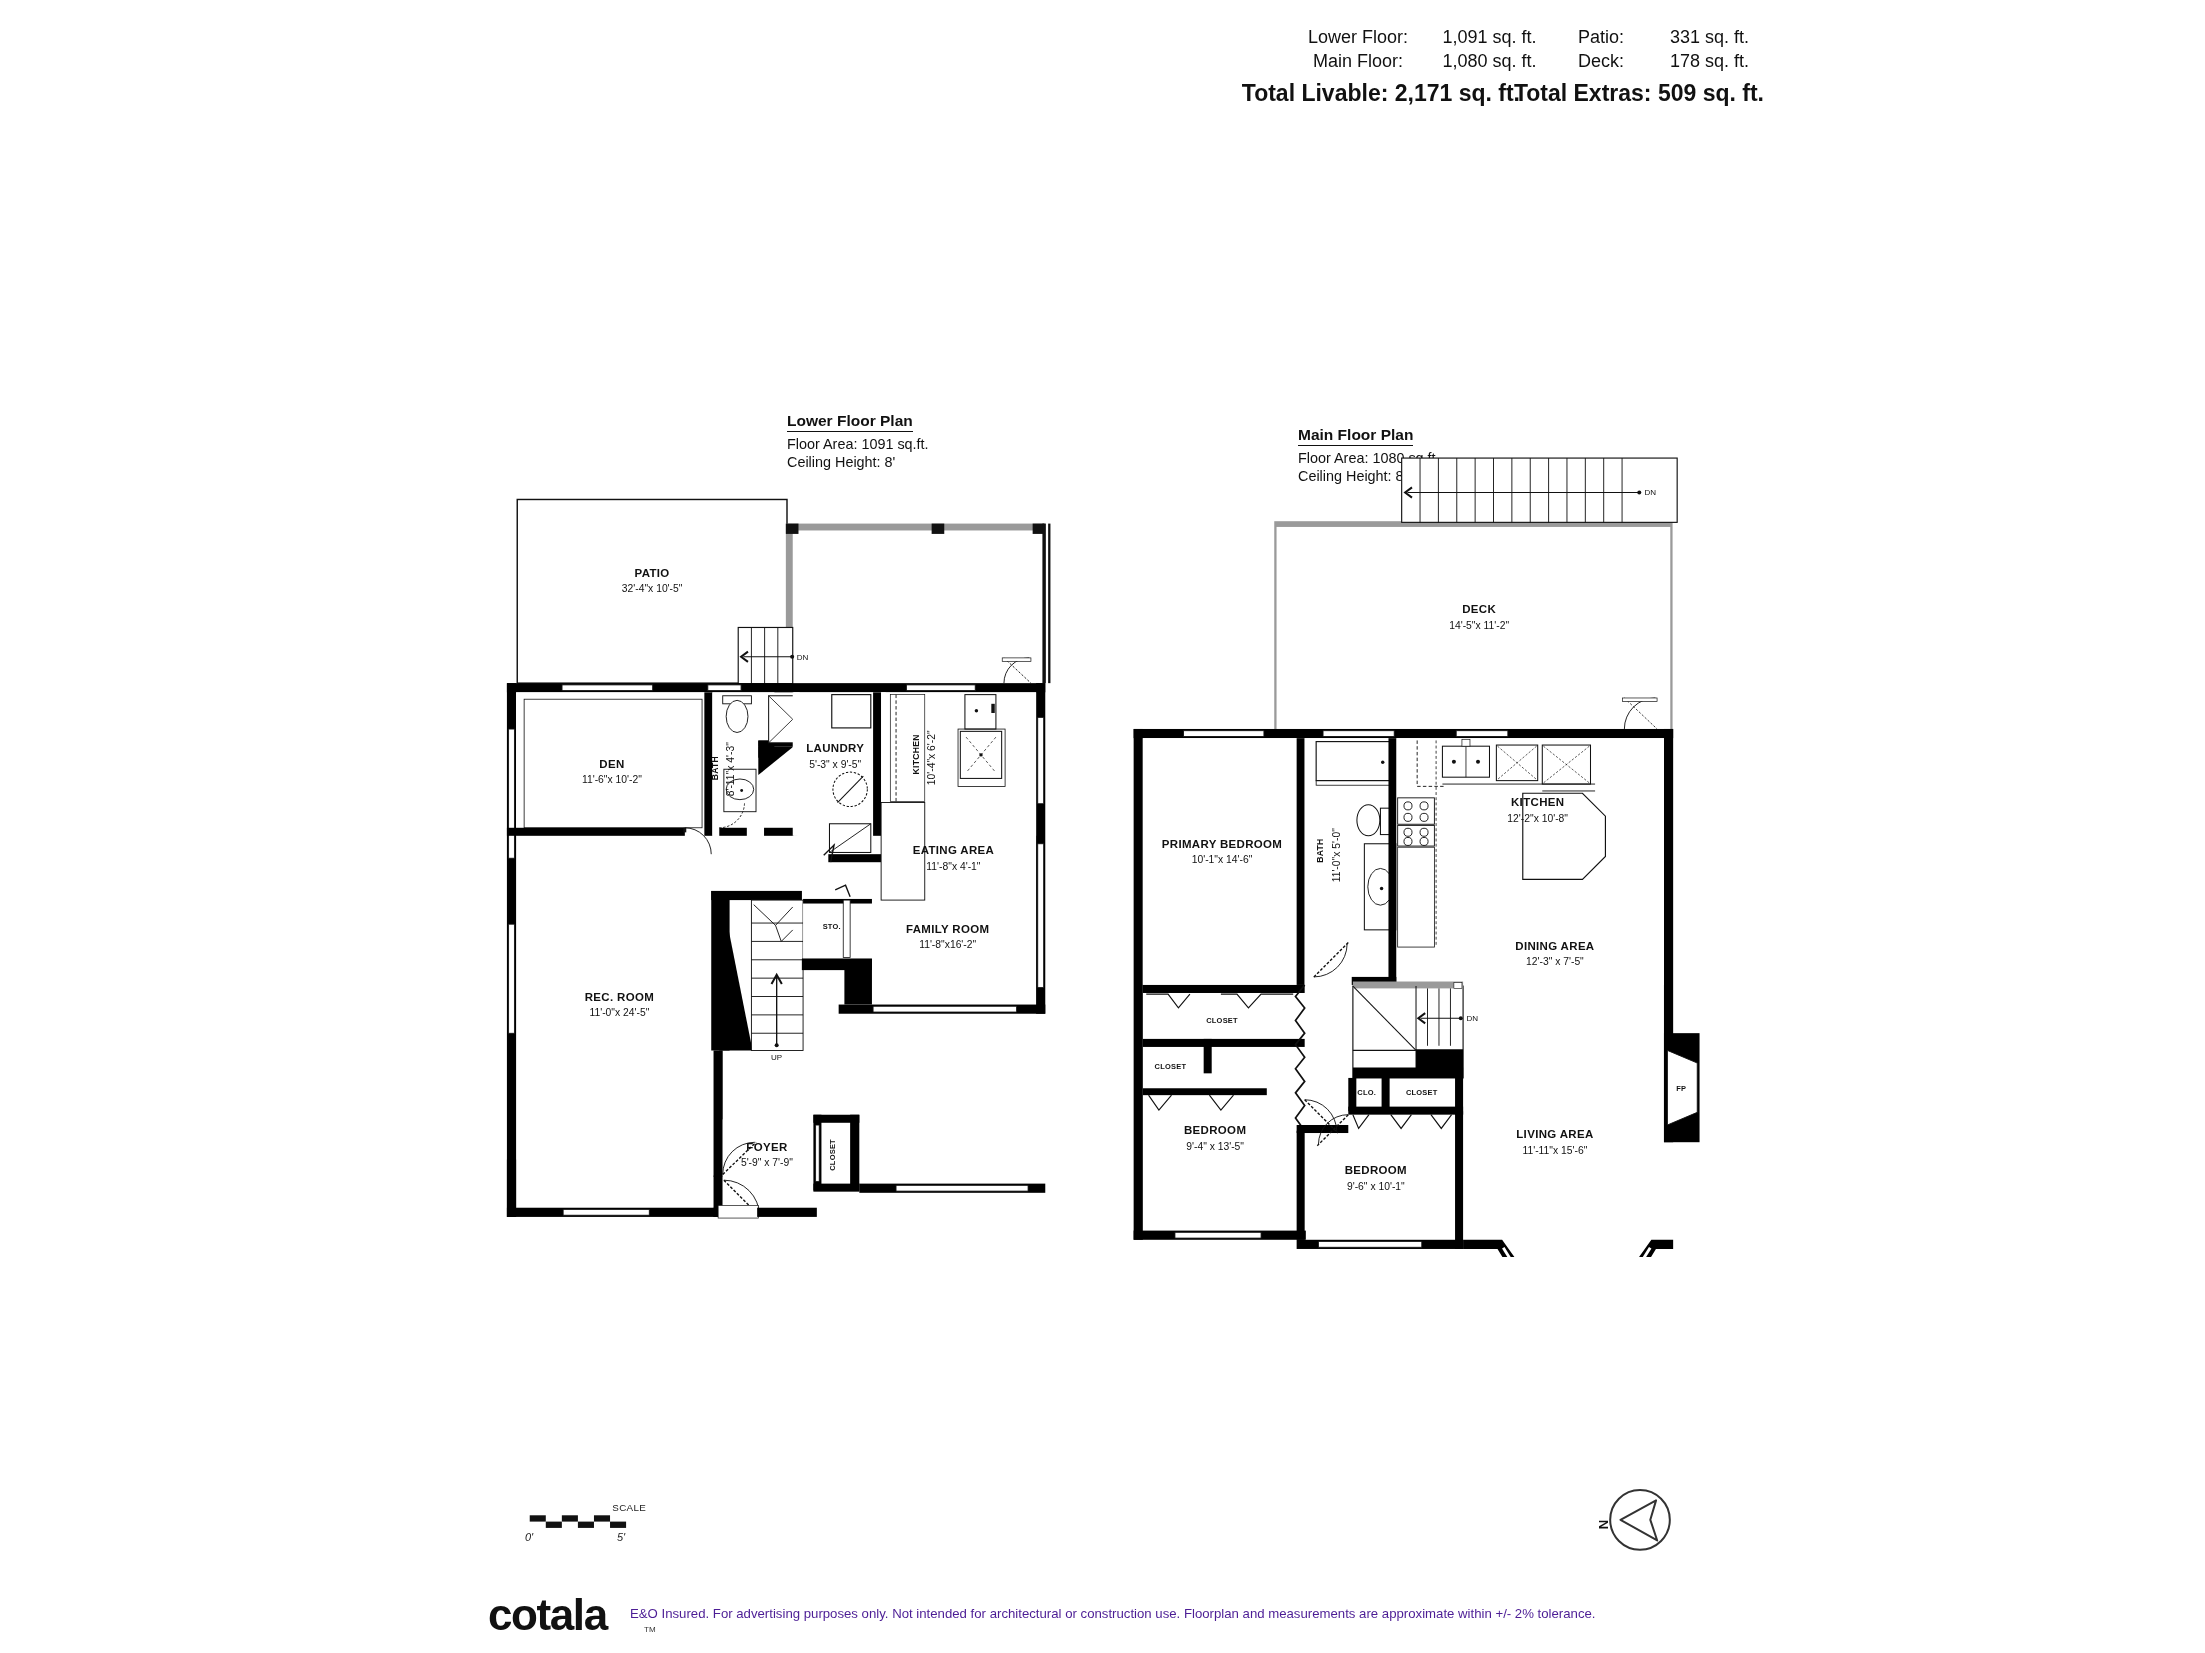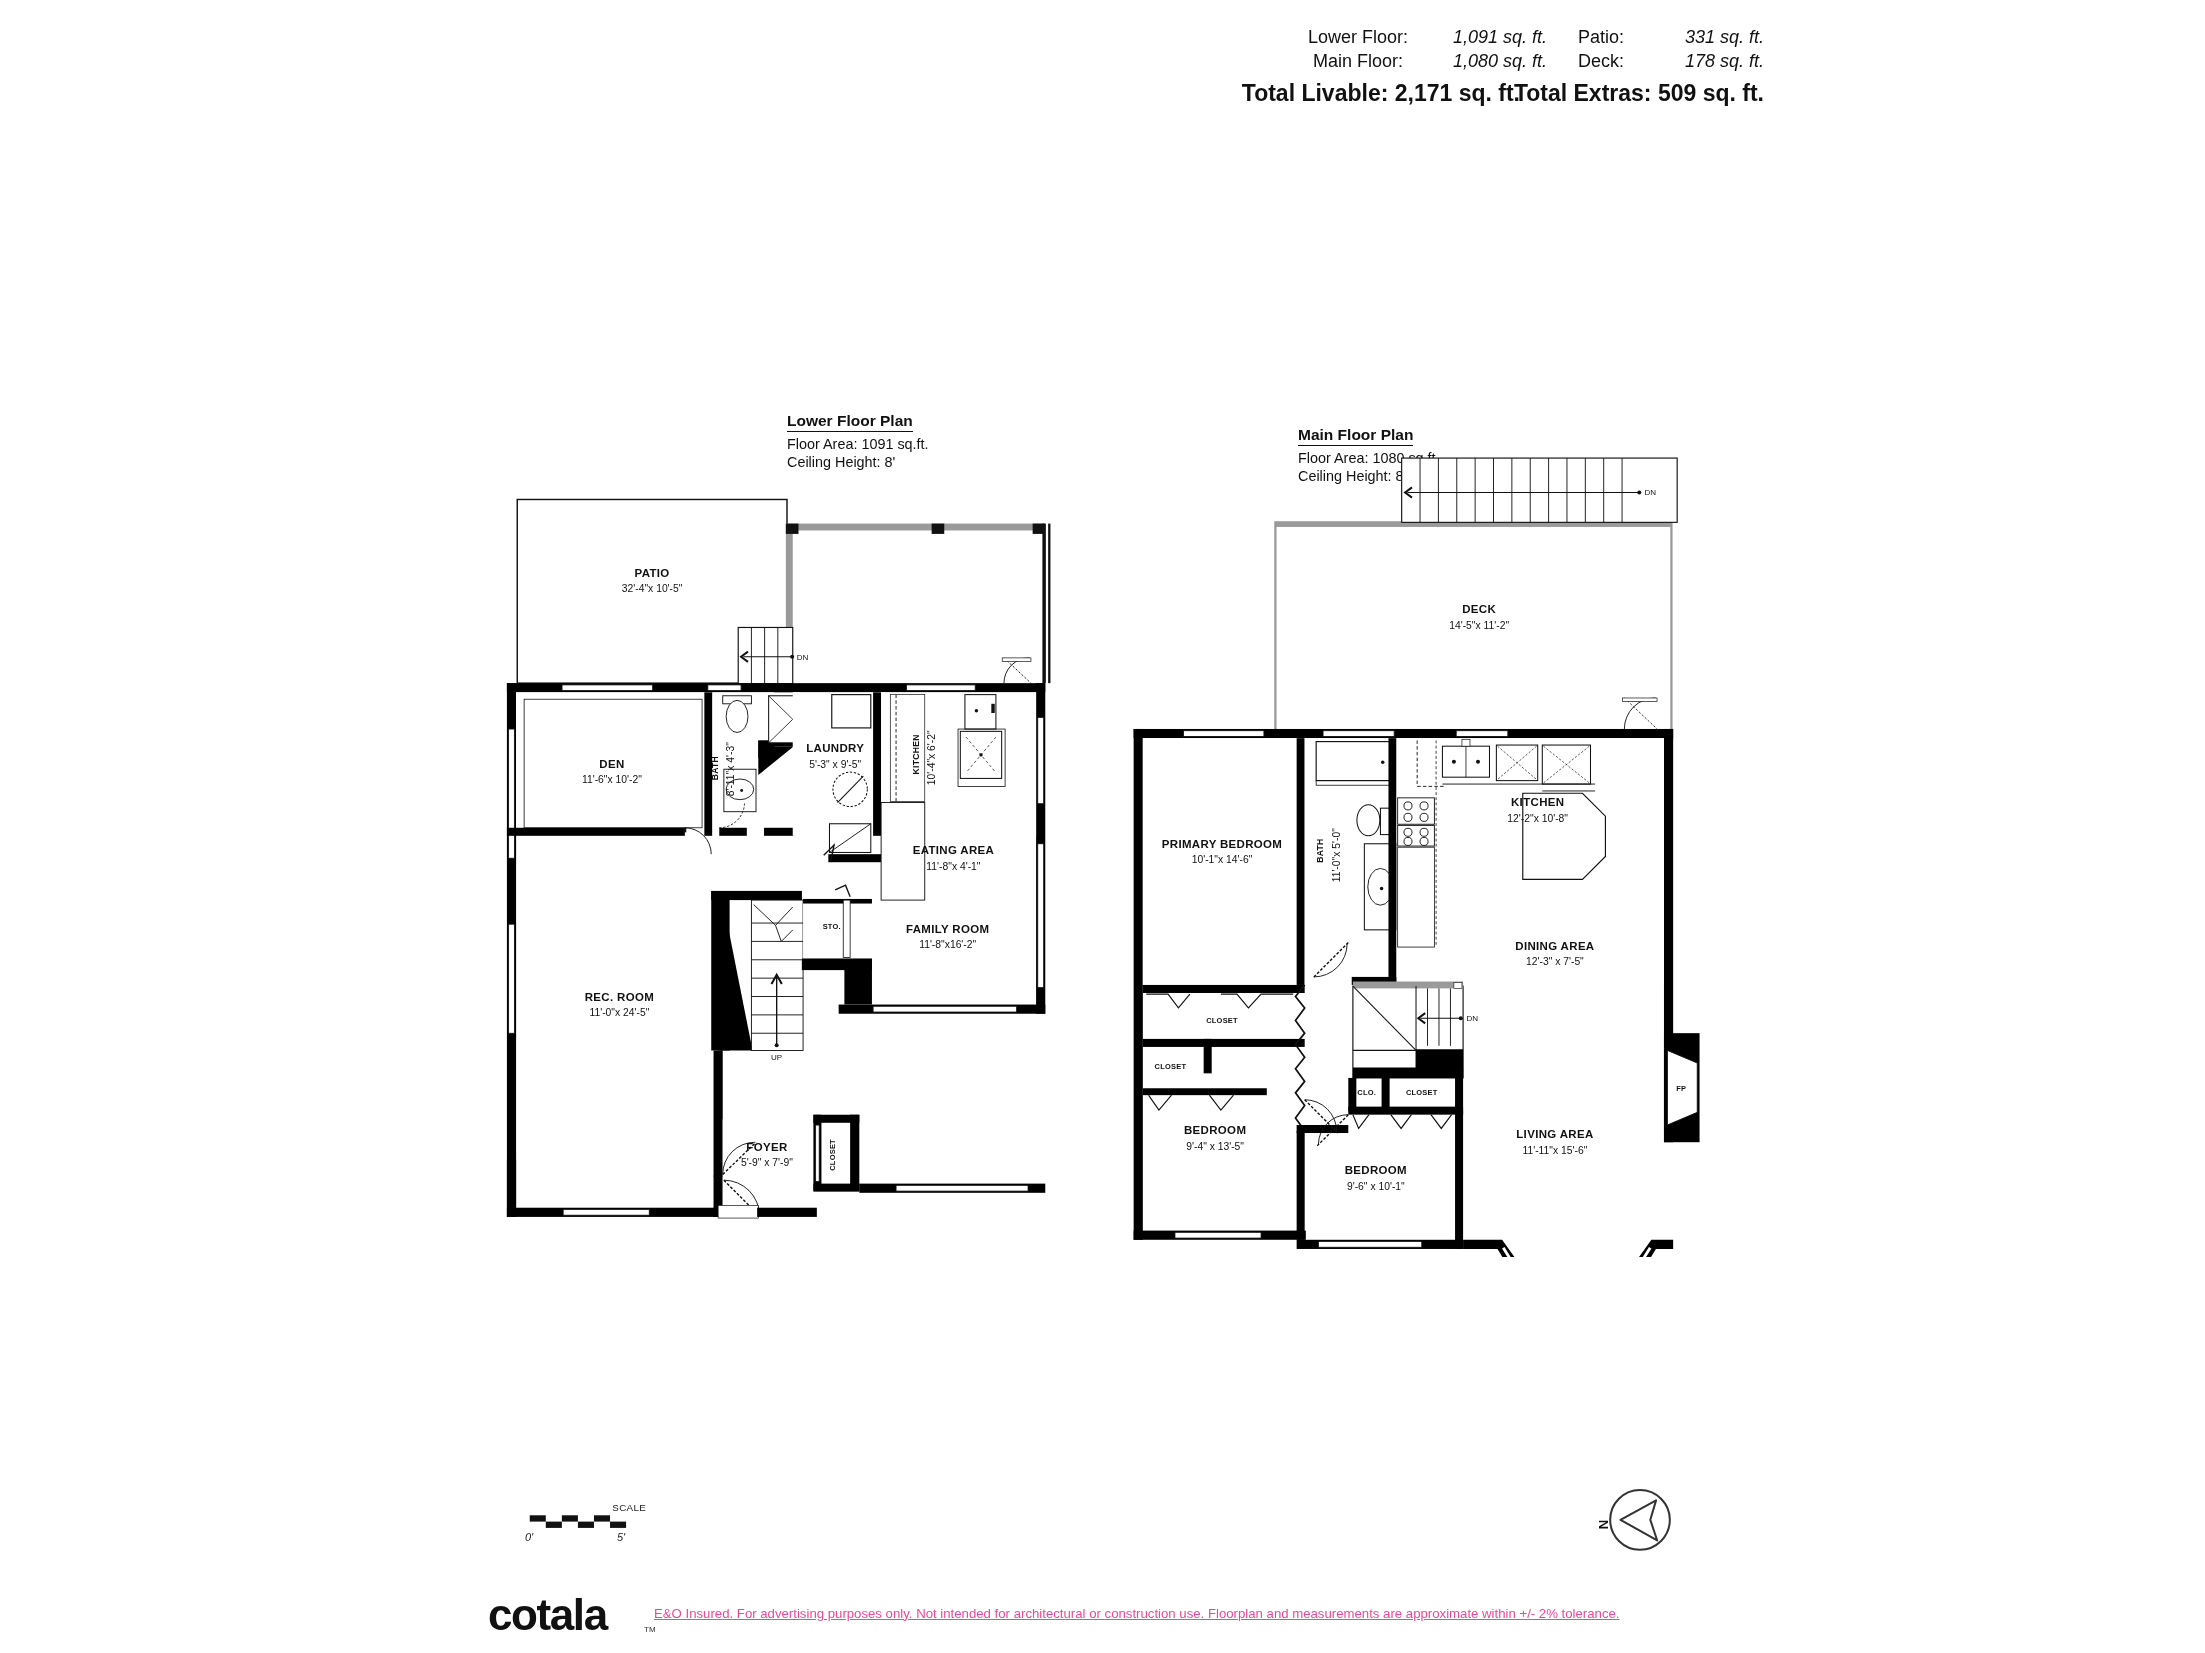--- a/index.html
+++ b/index.html
@@ -31,21 +31,21 @@
   .areas-grid {
     margin-top: 10.3px;
     display: grid;
     grid-template-columns: 132px 115px 92px 109px;
     column-gap: 8px;
     row-gap: 2.3px;
     font-size: 18px;
     justify-content: end;
   }
   .areas-grid .lbl { text-align: center; white-space: nowrap; }
-  .areas-grid .val { text-align: right; white-space: nowrap; font-style: italic; }
+  .areas-grid .val { text-align: center; white-space: nowrap; }
   .totals-row {
     margin-top: 8px;
     display: grid;
     grid-template-columns: 255px 1.1px auto;
     column-gap: 8px;
     font-size: 23px;
     font-weight: bold;
     justify-content: end;
   }
   .totals-row .t1 { text-align: left; white-space: nowrap; }
@@ -85,22 +85,22 @@
   .cotala-logo {
     position: absolute; left: 488px; top: 1.1px;
     font-size: 44px; font-weight: bold; letter-spacing: -1.4px; color: #111;
     line-height: 1;
   }
   .cotala-tm {
     position: absolute; left: 644px; top: 33px;
     font-size: 8px; color: #333;
   }
   .disclaimer {
-    position: absolute; left: 654px; top: 13.8px;
-    font-size: 13.2px; color: #ec4899; white-space: nowrap; text-decoration: underline;
+    position: absolute; left: 630px; top: 13.8px;
+    font-size: 13.2px; color: #4c1d95; white-space: nowrap;
   }
 
   
   text { font-family: "Liberation Sans", sans-serif; fill: #111; }
   .rm-name { font-size: 20px; font-weight: bold; letter-spacing: 0.6px; }
   .rm-dim  { font-size: 18px; }
   .rm-small{ font-size: 15px; font-weight: bold; letter-spacing: 0.5px; }
   .rm-tiny { font-size: 13px; font-weight: bold; letter-spacing: 0.4px; }
   .rm-lbl  { font-size: 14px; }
 </style>

